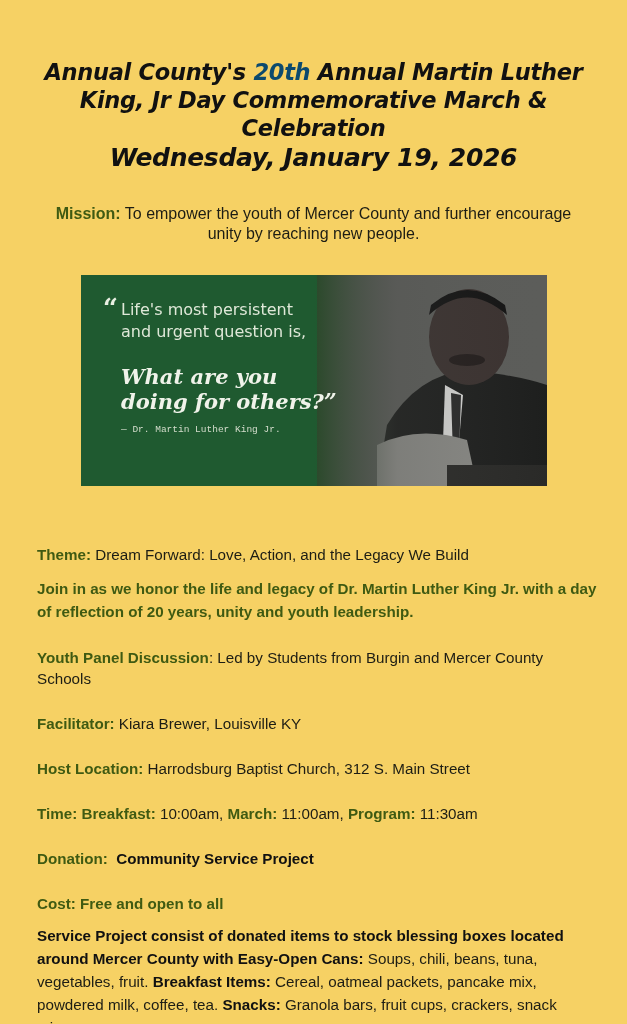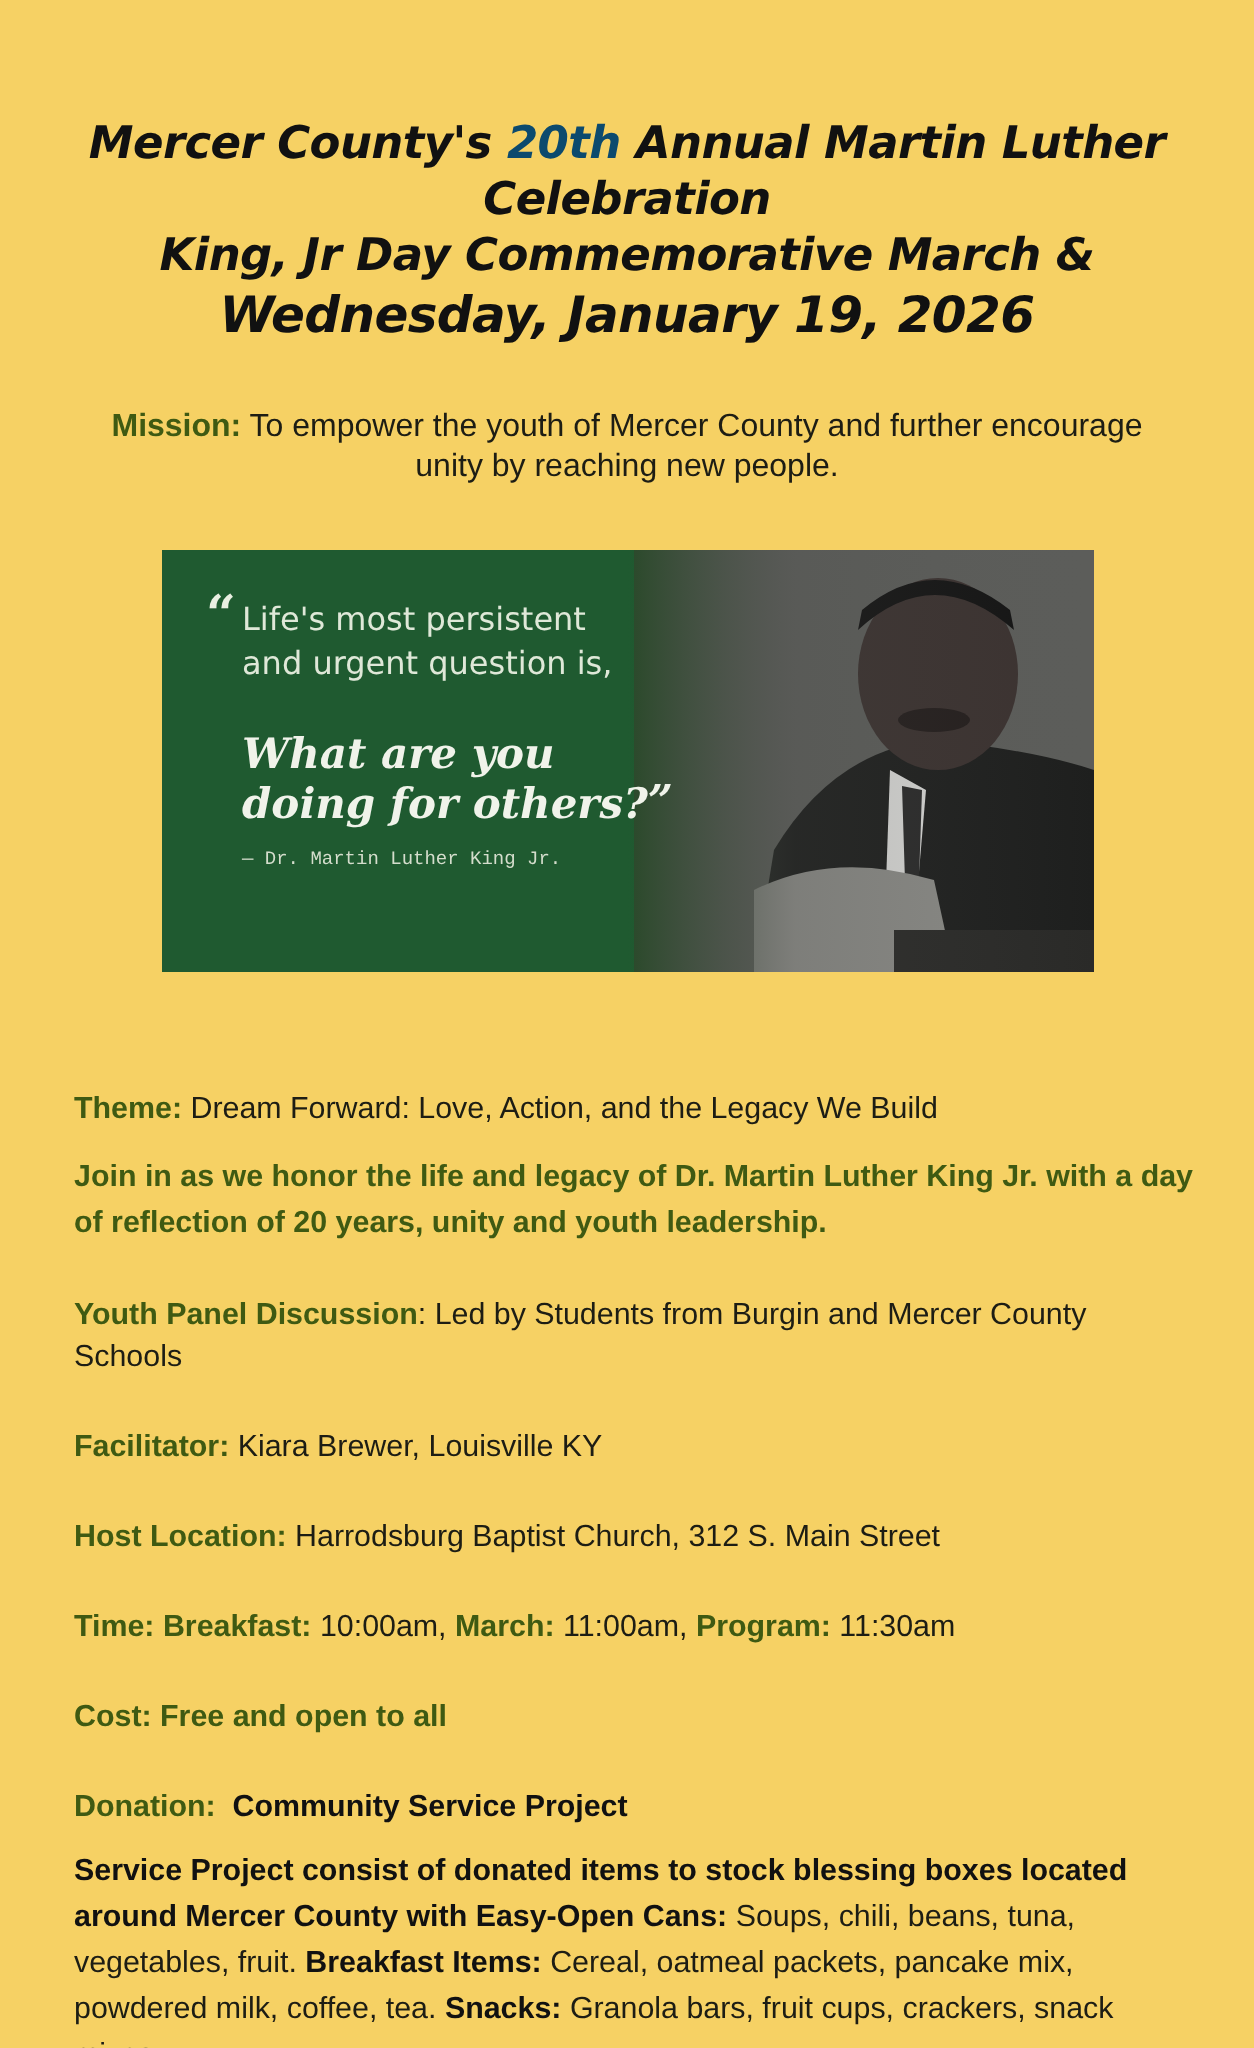--- a/index.html
+++ b/index.html
@@ -56,23 +56,23 @@
   .theme { margin-bottom: 12px; }
   .join { color: #3f5a12; font-weight: bold; line-height: 23px !important; margin-bottom: 12px; }
   .row { margin-bottom: 10px; margin-top: 24px; }
   .bold-dark { font-weight: bold; color: #111; }
   .service { line-height: 23px !important; margin-top: 4px; }
 </style>
 </head>
 <body>
 
 <div class="title-block">
-  <div class="line"><span>Mercer County's </span><span class="accent">20th</span><span> Annual Martin Luther</span></div>
+  <div class="line"><span>Annual County's </span><span class="accent">20th</span><span> Annual Martin Luther</span></div>
+  <div class="line">King, Jr Day Commemorative March &amp;</div>
   <div class="line">Celebration</div>
-  <div class="line">King, Jr Day Commemorative March &amp;</div>
   <div class="date">Wednesday, January 19, 2026</div>
 </div>
 
 <div class="mission">
   <span class="label">Mission:</span><span> To empower the youth of Mercer County and further encourage unity by reaching new people.</span>
 </div>
 
 <div class="quote-banner">
   <svg class="photo" viewBox="0 0 230 211" preserveAspectRatio="none">
     <defs>
@@ -103,16 +103,16 @@
   </div>
 </div>
 
 <div class="content">
   <p class="theme"><span class="label">Theme:</span><span> Dream Forward: Love, Action, and the Legacy We Build</span></p>
   <p class="join">Join in as we honor the life and legacy of Dr. Martin Luther King Jr. with a day of reflection of 20 years, unity and youth leadership.</p>
   <p class="row"><span class="label">Youth Panel Discussion</span><span>:  Led by Students from Burgin and Mercer County Schools</span></p>
   <p class="row"><span class="label">Facilitator:</span><span> Kiara Brewer, Louisville KY</span></p>
   <p class="row"><span class="label">Host Location:</span><span> Harrodsburg Baptist Church, 312 S. Main Street</span></p>
   <p class="row"><span class="label">Time: Breakfast:</span><span> 10:00am, </span><span class="label">March:</span><span> 11:00am, </span><span class="label">Program:</span><span> 11:30am</span></p>
+  <p class="row"><span class="label">Donation:</span><span class="bold-dark" style="white-space:pre">  Community Service Project</span></p>
   <p class="row"><span class="label">Cost: Free and open to all</span></p>
-  <p class="row"><span class="label">Donation:</span><span class="bold-dark" style="white-space:pre">  Community Service Project</span></p>
   <p class="service"><span class="bold-dark">Service Project consist of donated items to stock blessing boxes located around Mercer County with Easy-Open Cans:</span><span> Soups, chili, beans, tuna, vegetables, fruit. </span><span class="bold-dark">Breakfast Items:</span><span> Cereal, oatmeal packets, pancake mix, powdered milk, coffee, tea. </span><span class="bold-dark">Snacks:</span><span> Granola bars, fruit cups, crackers, snack mixes.</span></p>
 </div>
 
 </body></html>

